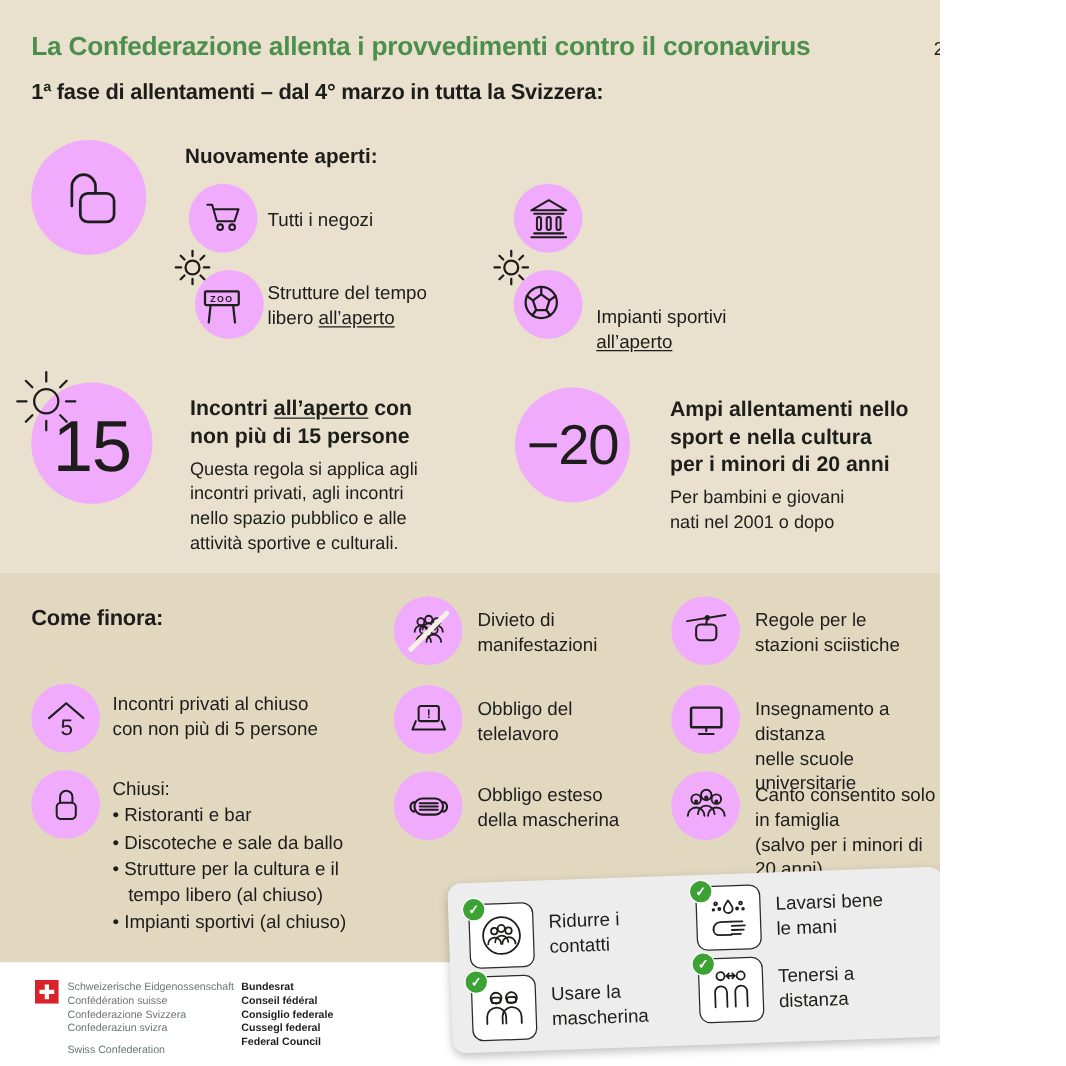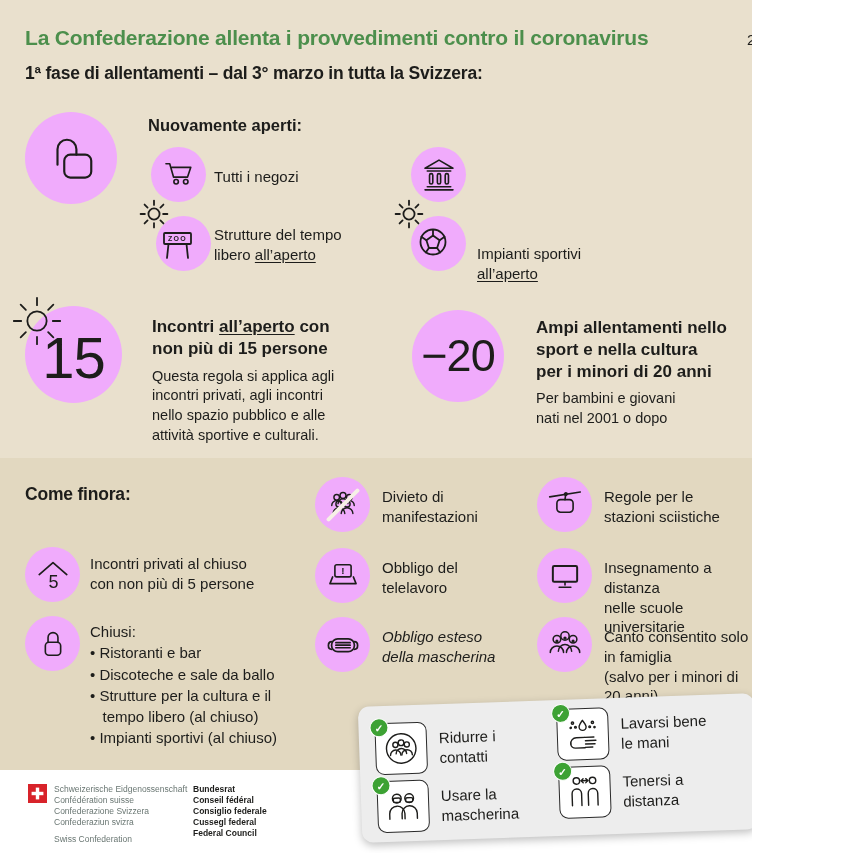--- a/index.html
+++ b/index.html
@@ -41,21 +41,21 @@
     <symbol id="sym-sun" viewBox="0 0 28 28">
       <circle cx="14" cy="14" r="5.2" vector-effect="non-scaling-stroke"></circle>
       <path d="M14 1.5 V5.5 M14 22.5 V26.5 M1.5 14 H5.5 M22.5 14 H26.5 M5.2 5.2 L8 8 M20 20 L22.8 22.8 M5.2 22.8 L8 20 M20 8 L22.8 5.2" vector-effect="non-scaling-stroke"></path>
     </symbol>
   </svg>
 
   <div class="abs sec-top"></div>
 
   <div class="abs title" style="left:25px;top:26px;">La Confederazione allenta i provvedimenti contro il coronavirus</div>
   <div class="abs date" style="left:747px;top:31px;">24.02.2021</div>
-  <div class="abs subtitle" style="left:25px;top:63px;">1ª fase di allentamenti – dal 3° marzo in tutta la Svizzera:</div>
+  <div class="abs subtitle" style="left:25px;top:63px;">1ª fase di allentamenti – dal 4° marzo in tutta la Svizzera:</div>
 
   <div class="circle" style="left:25px;top:112px;width:92px;height:92px;">
     <svg class="ic" width="54" height="54" viewBox="0 0 40 40" style="stroke-width:1.6">
       <path d="M10 25 V13.5 a7 7 0 0 1 14 0 V17.5"></path>
       <rect x="15" y="17.5" width="20" height="17" rx="4.5"></rect>
     </svg>
   </div>
 
   <div class="abs h2" style="left:148px;top:116px;">Nuovamente aperti:</div>
 
@@ -194,21 +194,21 @@
   <div class="circle" style="left:315px;top:617px;width:55px;height:55px;">
     <svg class="ic" width="38" height="38" viewBox="0 0 40 40">
       <rect x="8" y="13.5" width="24" height="13.5" rx="6.5"></rect>
       <path d="M12.5 17.5 h15"></path>
         <path d="M12.5 20.2 h15"></path>
         <path d="M12.5 22.9 h15"></path>
       <path d="M8 16.5 C3.5 16.5 3.5 24.5 8 24.5"></path>
         <path d="M32 16.5 C36.5 16.5 36.5 24.5 32 24.5"></path>
     </svg>
   </div>
-  <div class="abs label pre" style="left:382px;top:627px;font-style:italic;">Obbligo esteso
+  <div class="abs label pre" style="left:382px;top:627px;">Obbligo esteso
 della mascherina</div>
 
   <div class="circle" style="left:537px;top:477px;width:55px;height:55px;">
     <svg class="ic" width="36" height="36" viewBox="0 0 40 40">
       <path d="M3 11 L37 5.5"></path>
       <path d="M20.8 8 L20 14"></path>
         <circle cx="20.9" cy="7.9" r="1.4"></circle>
       <rect x="11" y="14" width="18" height="14" rx="4"></rect>
     </svg>
   </div>

